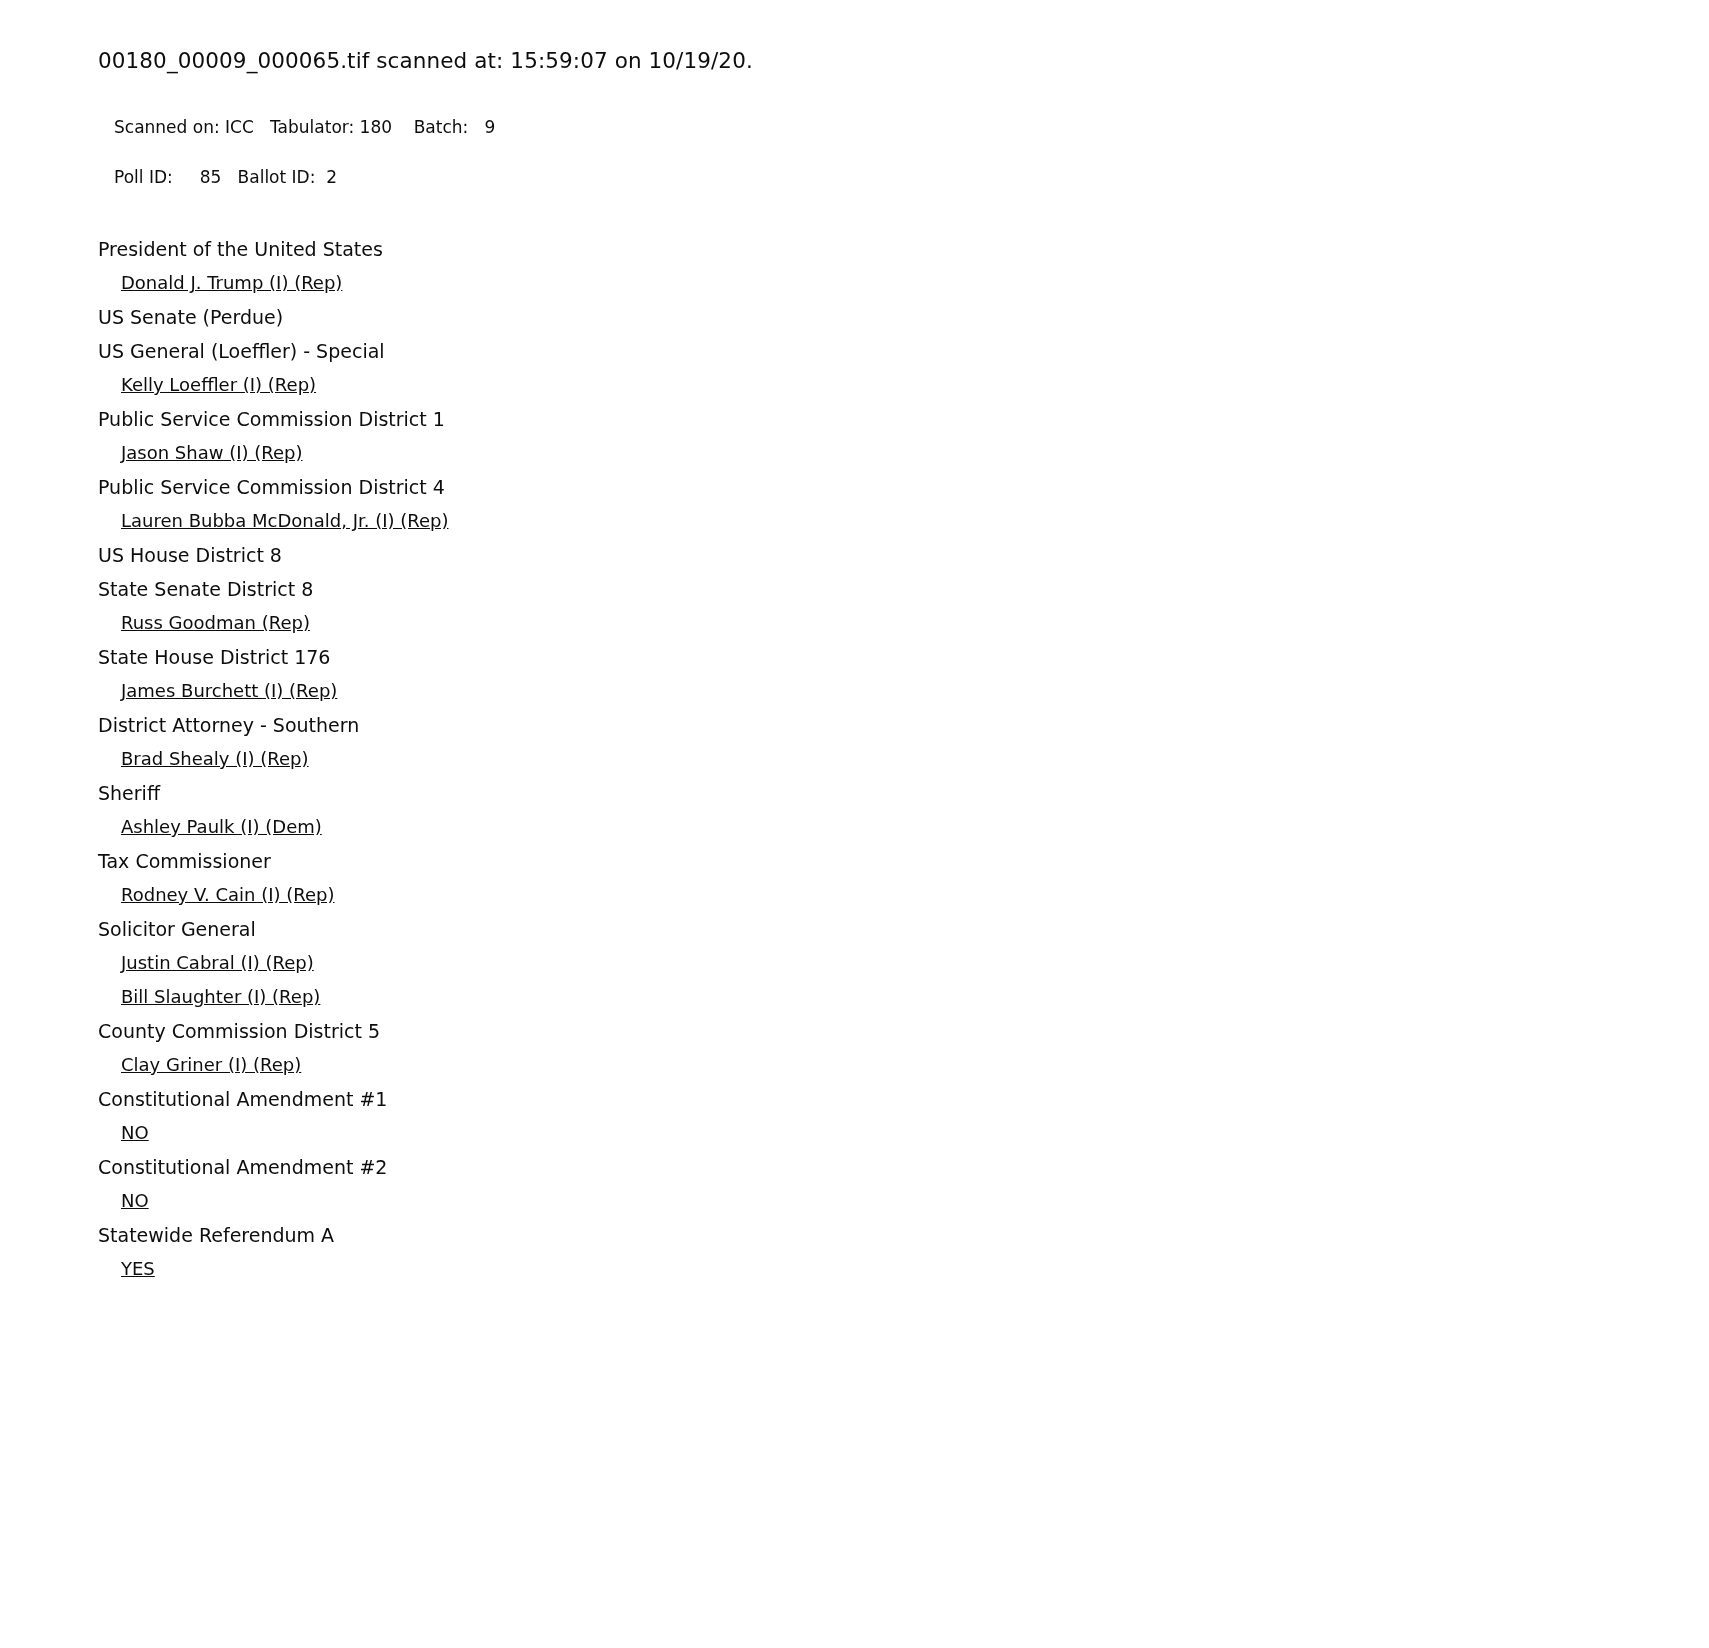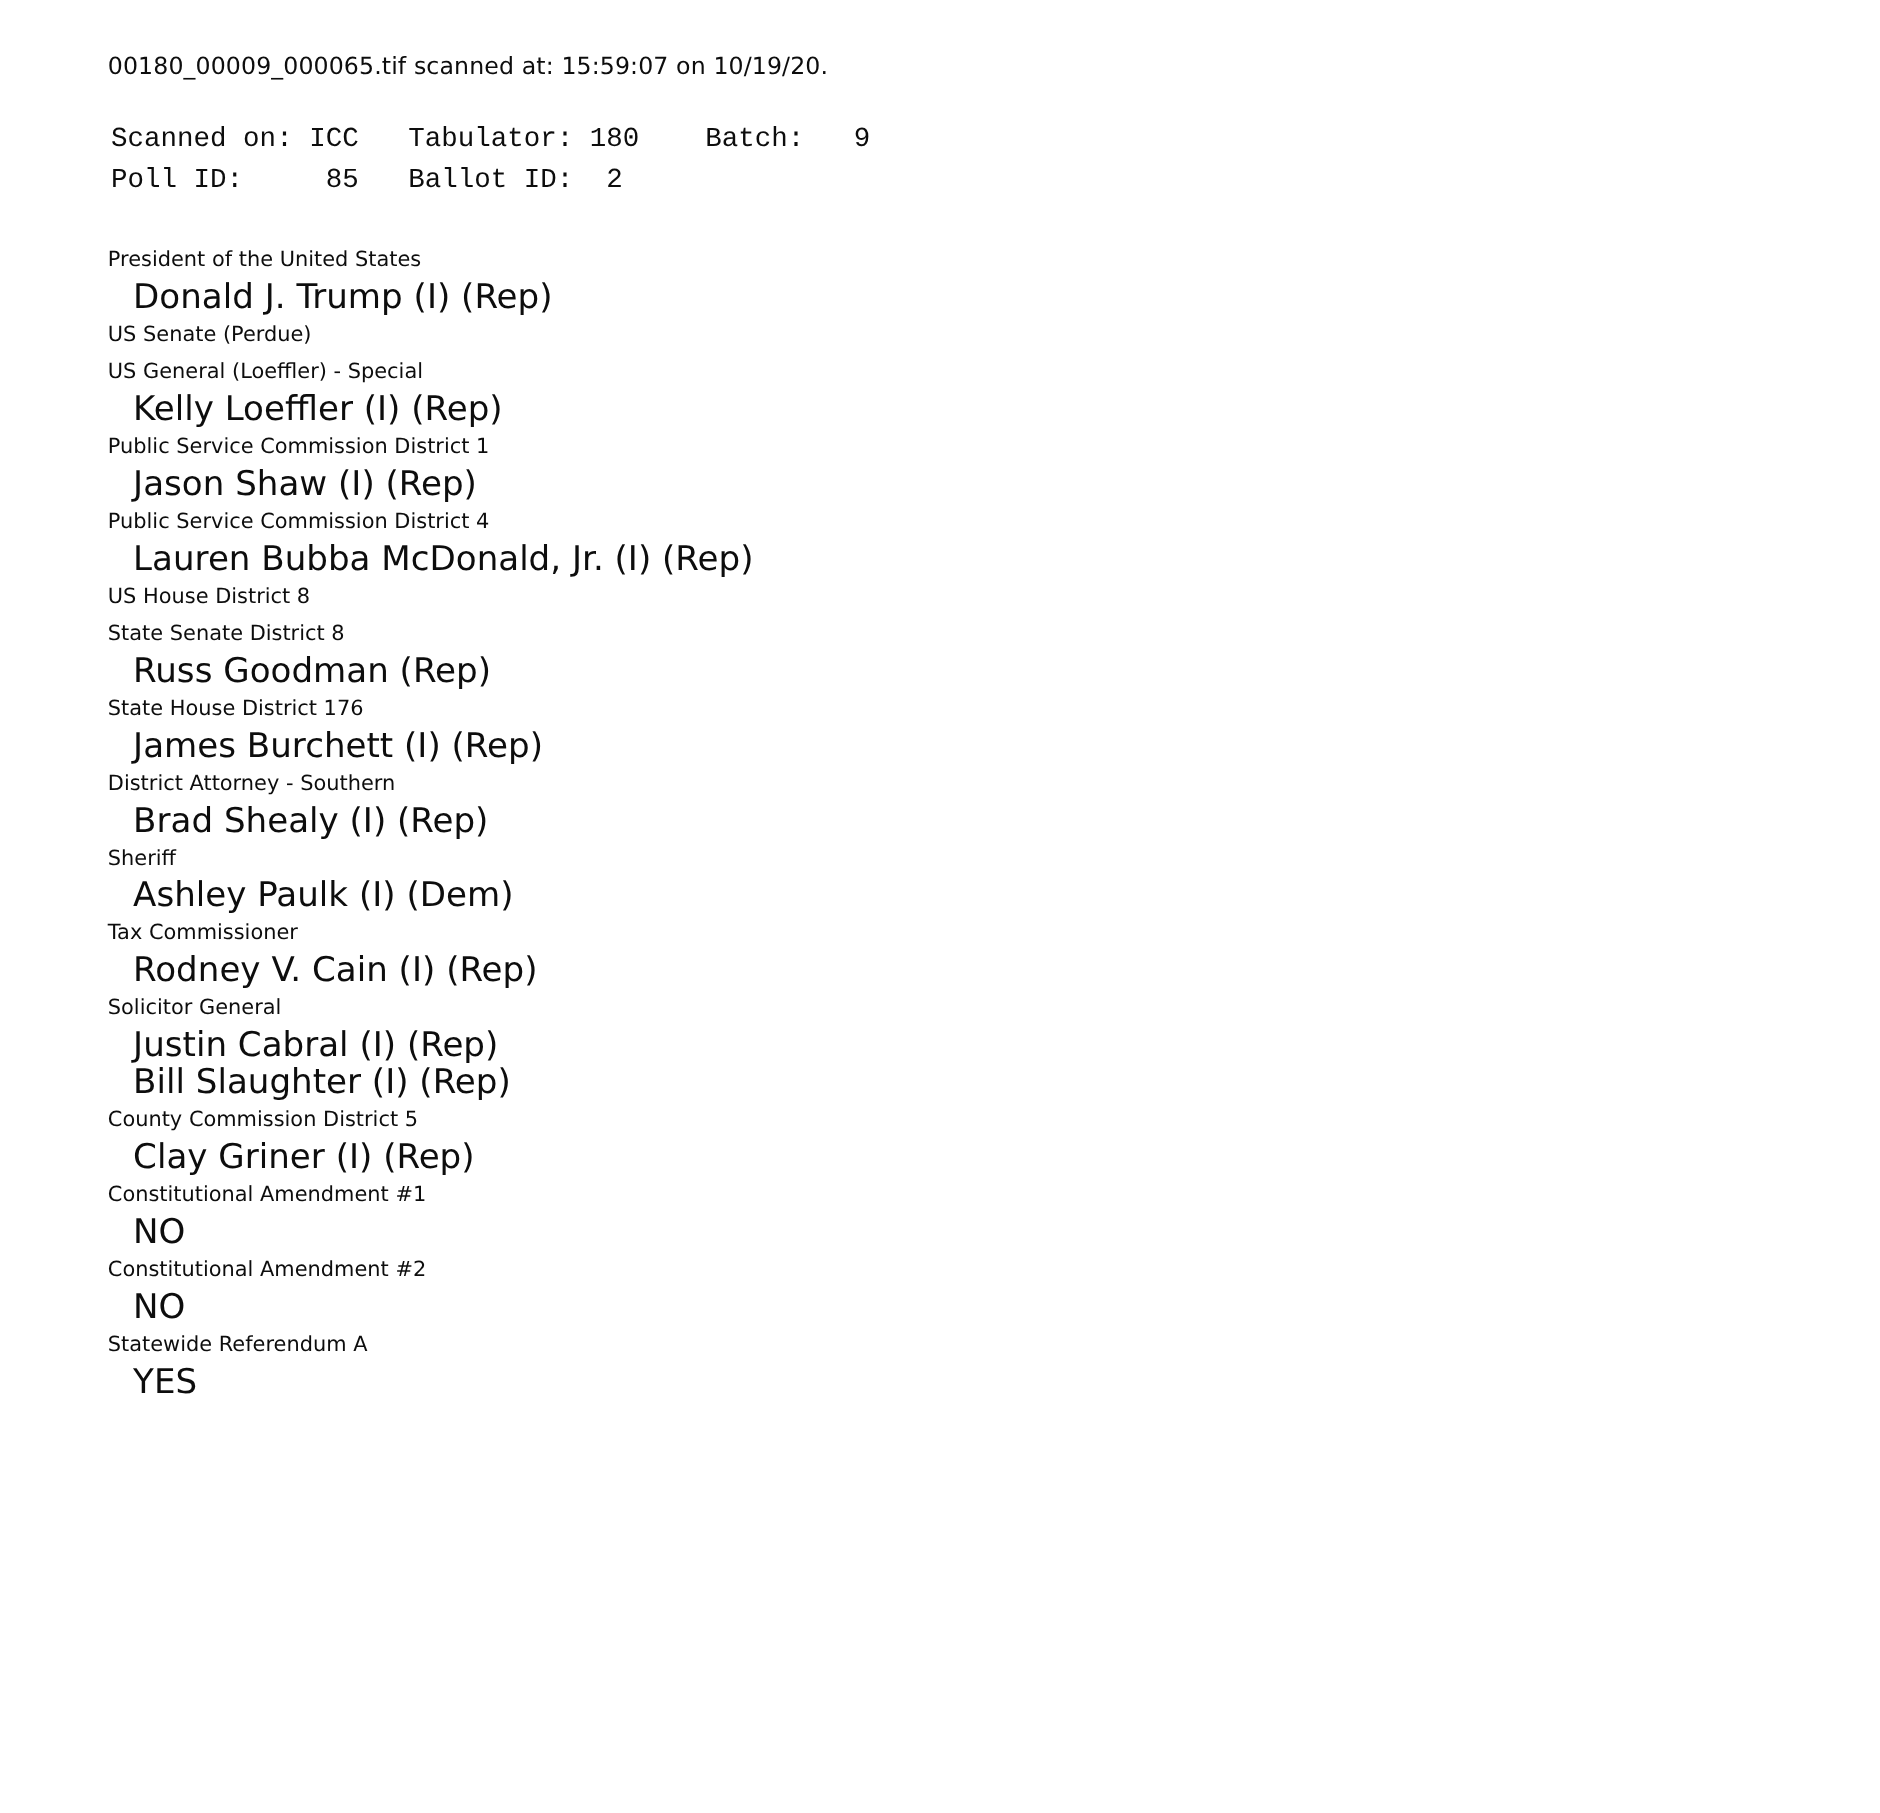--- a/index.html
+++ b/index.html
@@ -25,47 +25,47 @@
     font-size: 21.5px;
     line-height: 30px;
     letter-spacing: 0.1px;
     white-space: pre;
     margin: 0 0 34px 0;
   }
   .meta-block {
     margin: 0 0 38px 0;
   }
   .meta-line {
-    font-size: 25px;
+    font-size: 17px;
     line-height: 34px;
     white-space: pre;
-    margin: 3px;
-    font-family: Liberation Mono, monospace;
+    margin: 16px;
   }
   .contest-list {
     margin: 0;
     padding: 0;
     list-style: none;
   }
   .contest {
     margin: 0;
     padding: 0;
   }
   .contest-title {
     font-size: 19px;
     line-height: 34px;
     white-space: pre;
     margin: 0;
   }
   .contest-choice {
-    font-size: 31px;
+    font-size: 18px;
     line-height: 34px;
     white-space: pre;
     margin: 0;
     padding-left: 23px;
+    text-decoration: underline;
   }
 </style>
 </head>
 <body>
 
 <div class="page">
 
   <div class="scan-line">00180_00009_000065.tif scanned at: 15:59:07 on 10/19/20.</div>
 
   <div class="meta-block">

